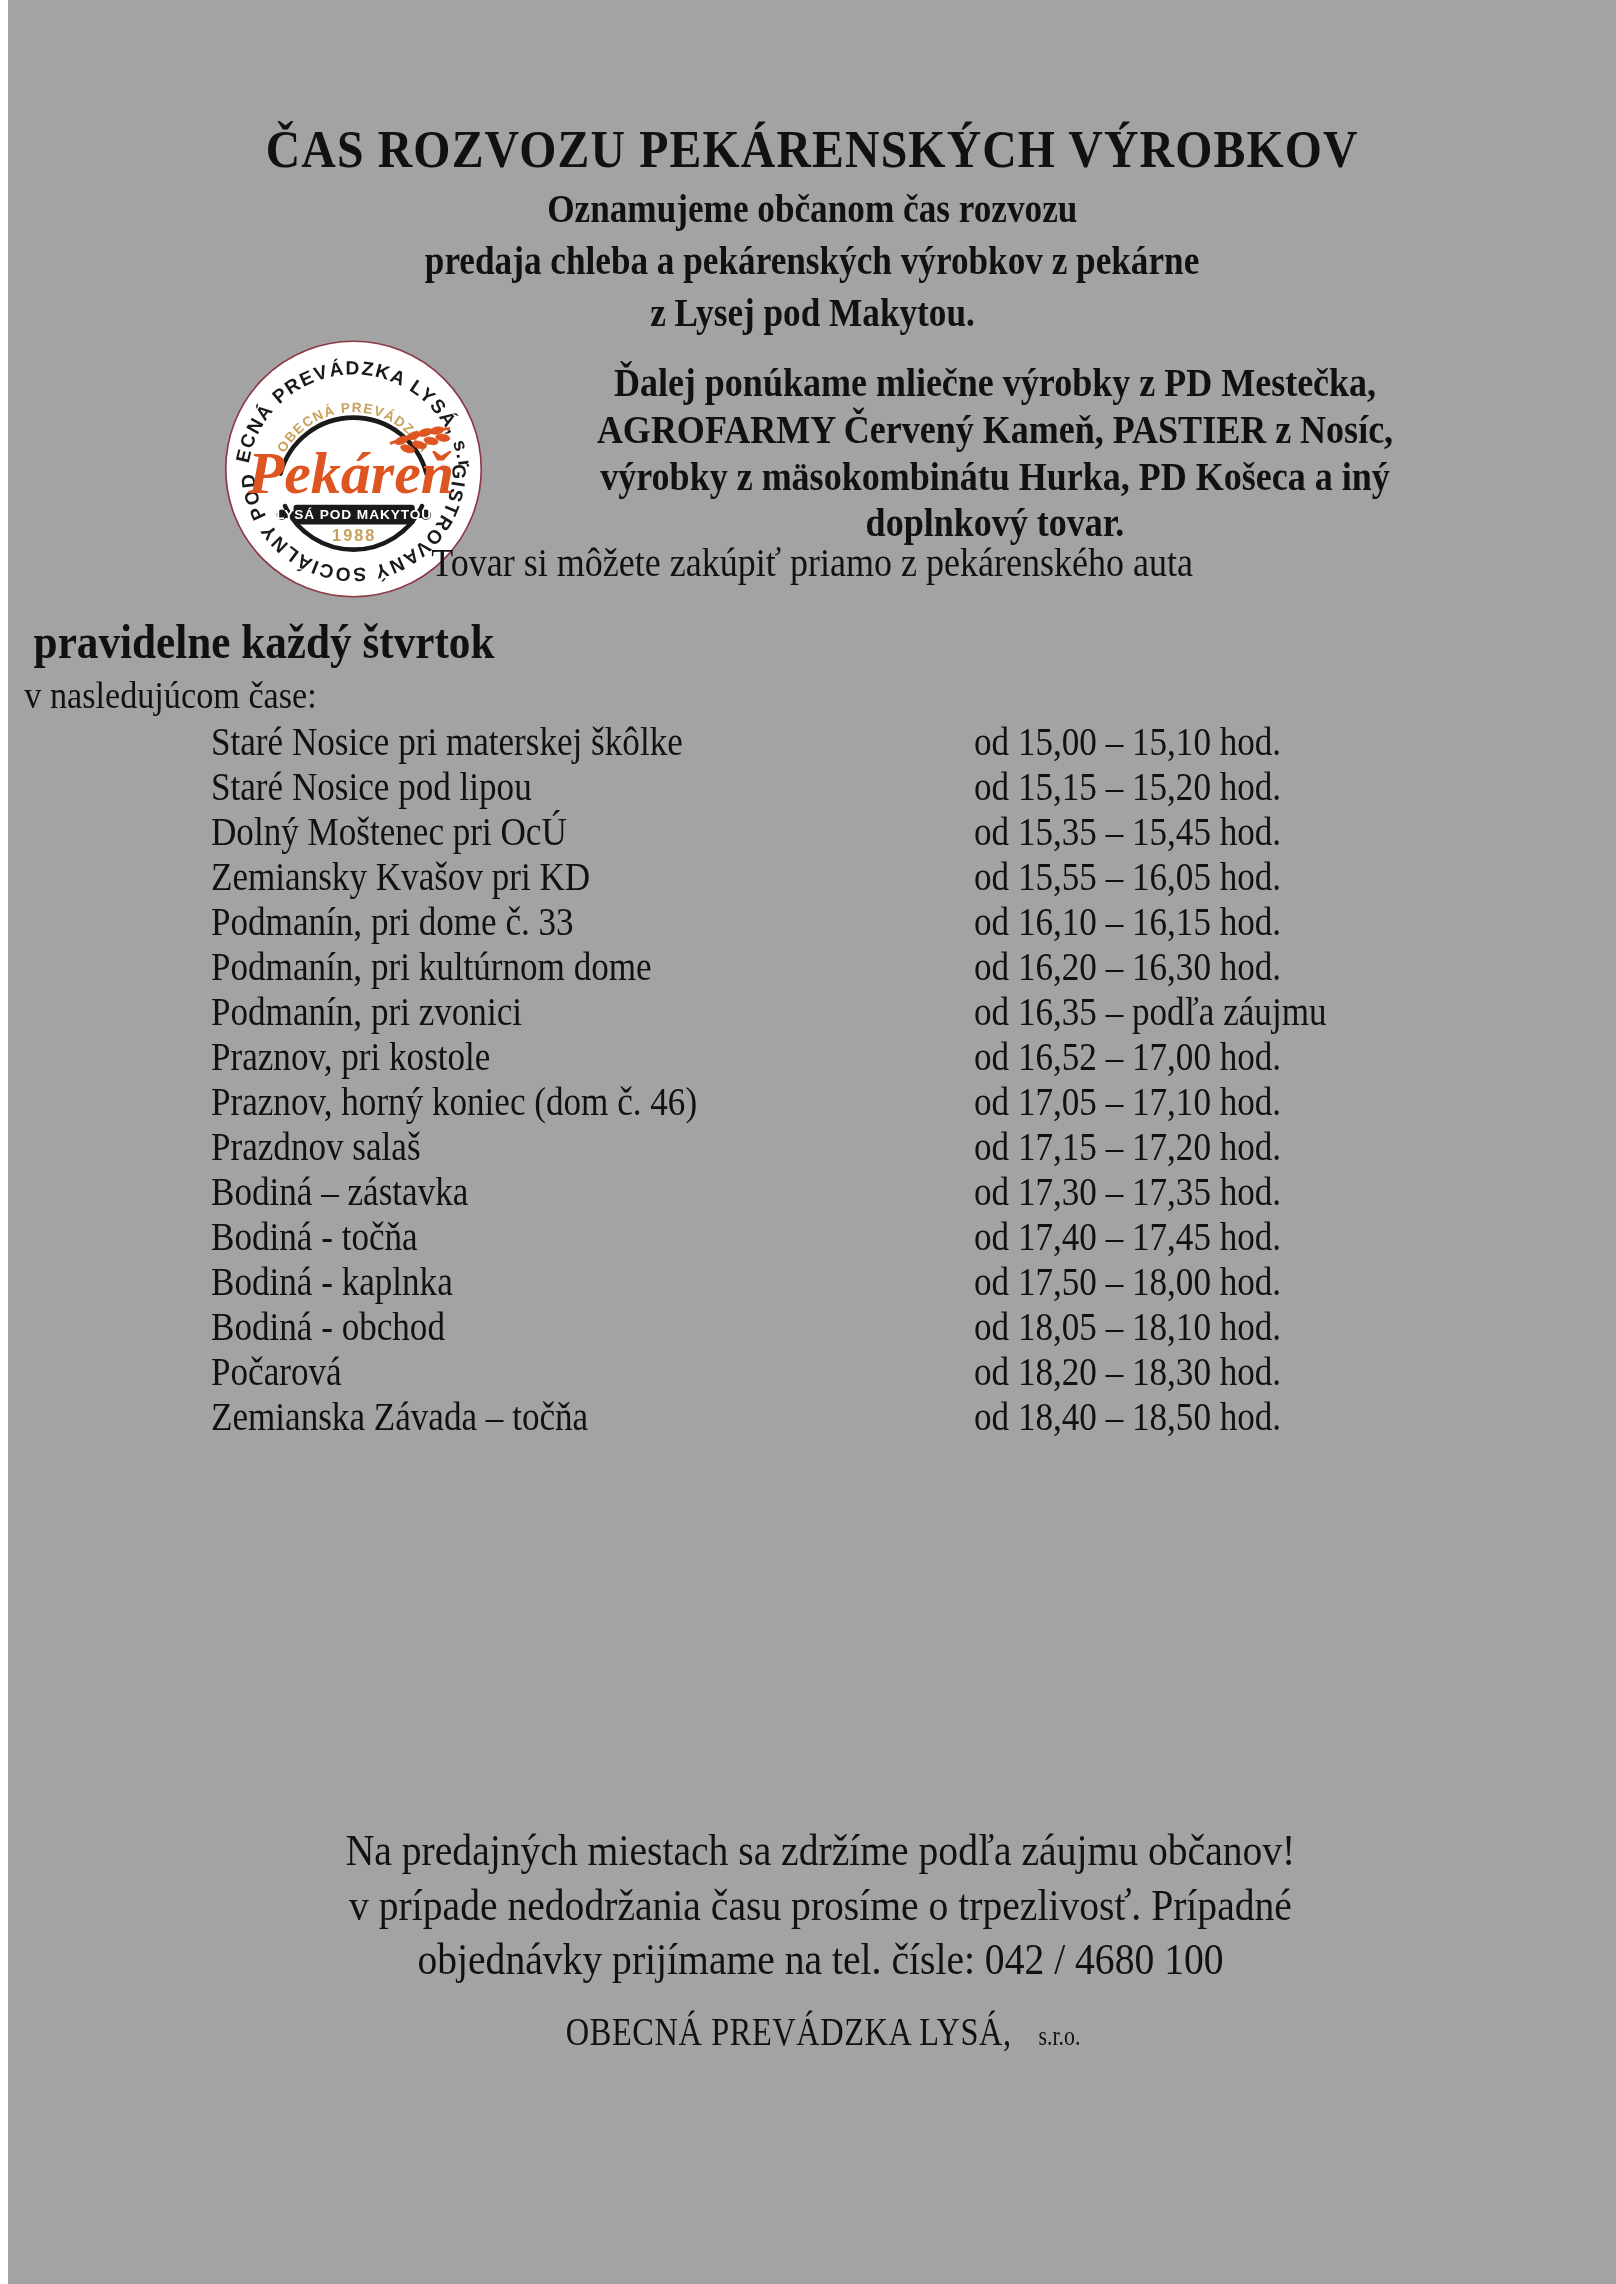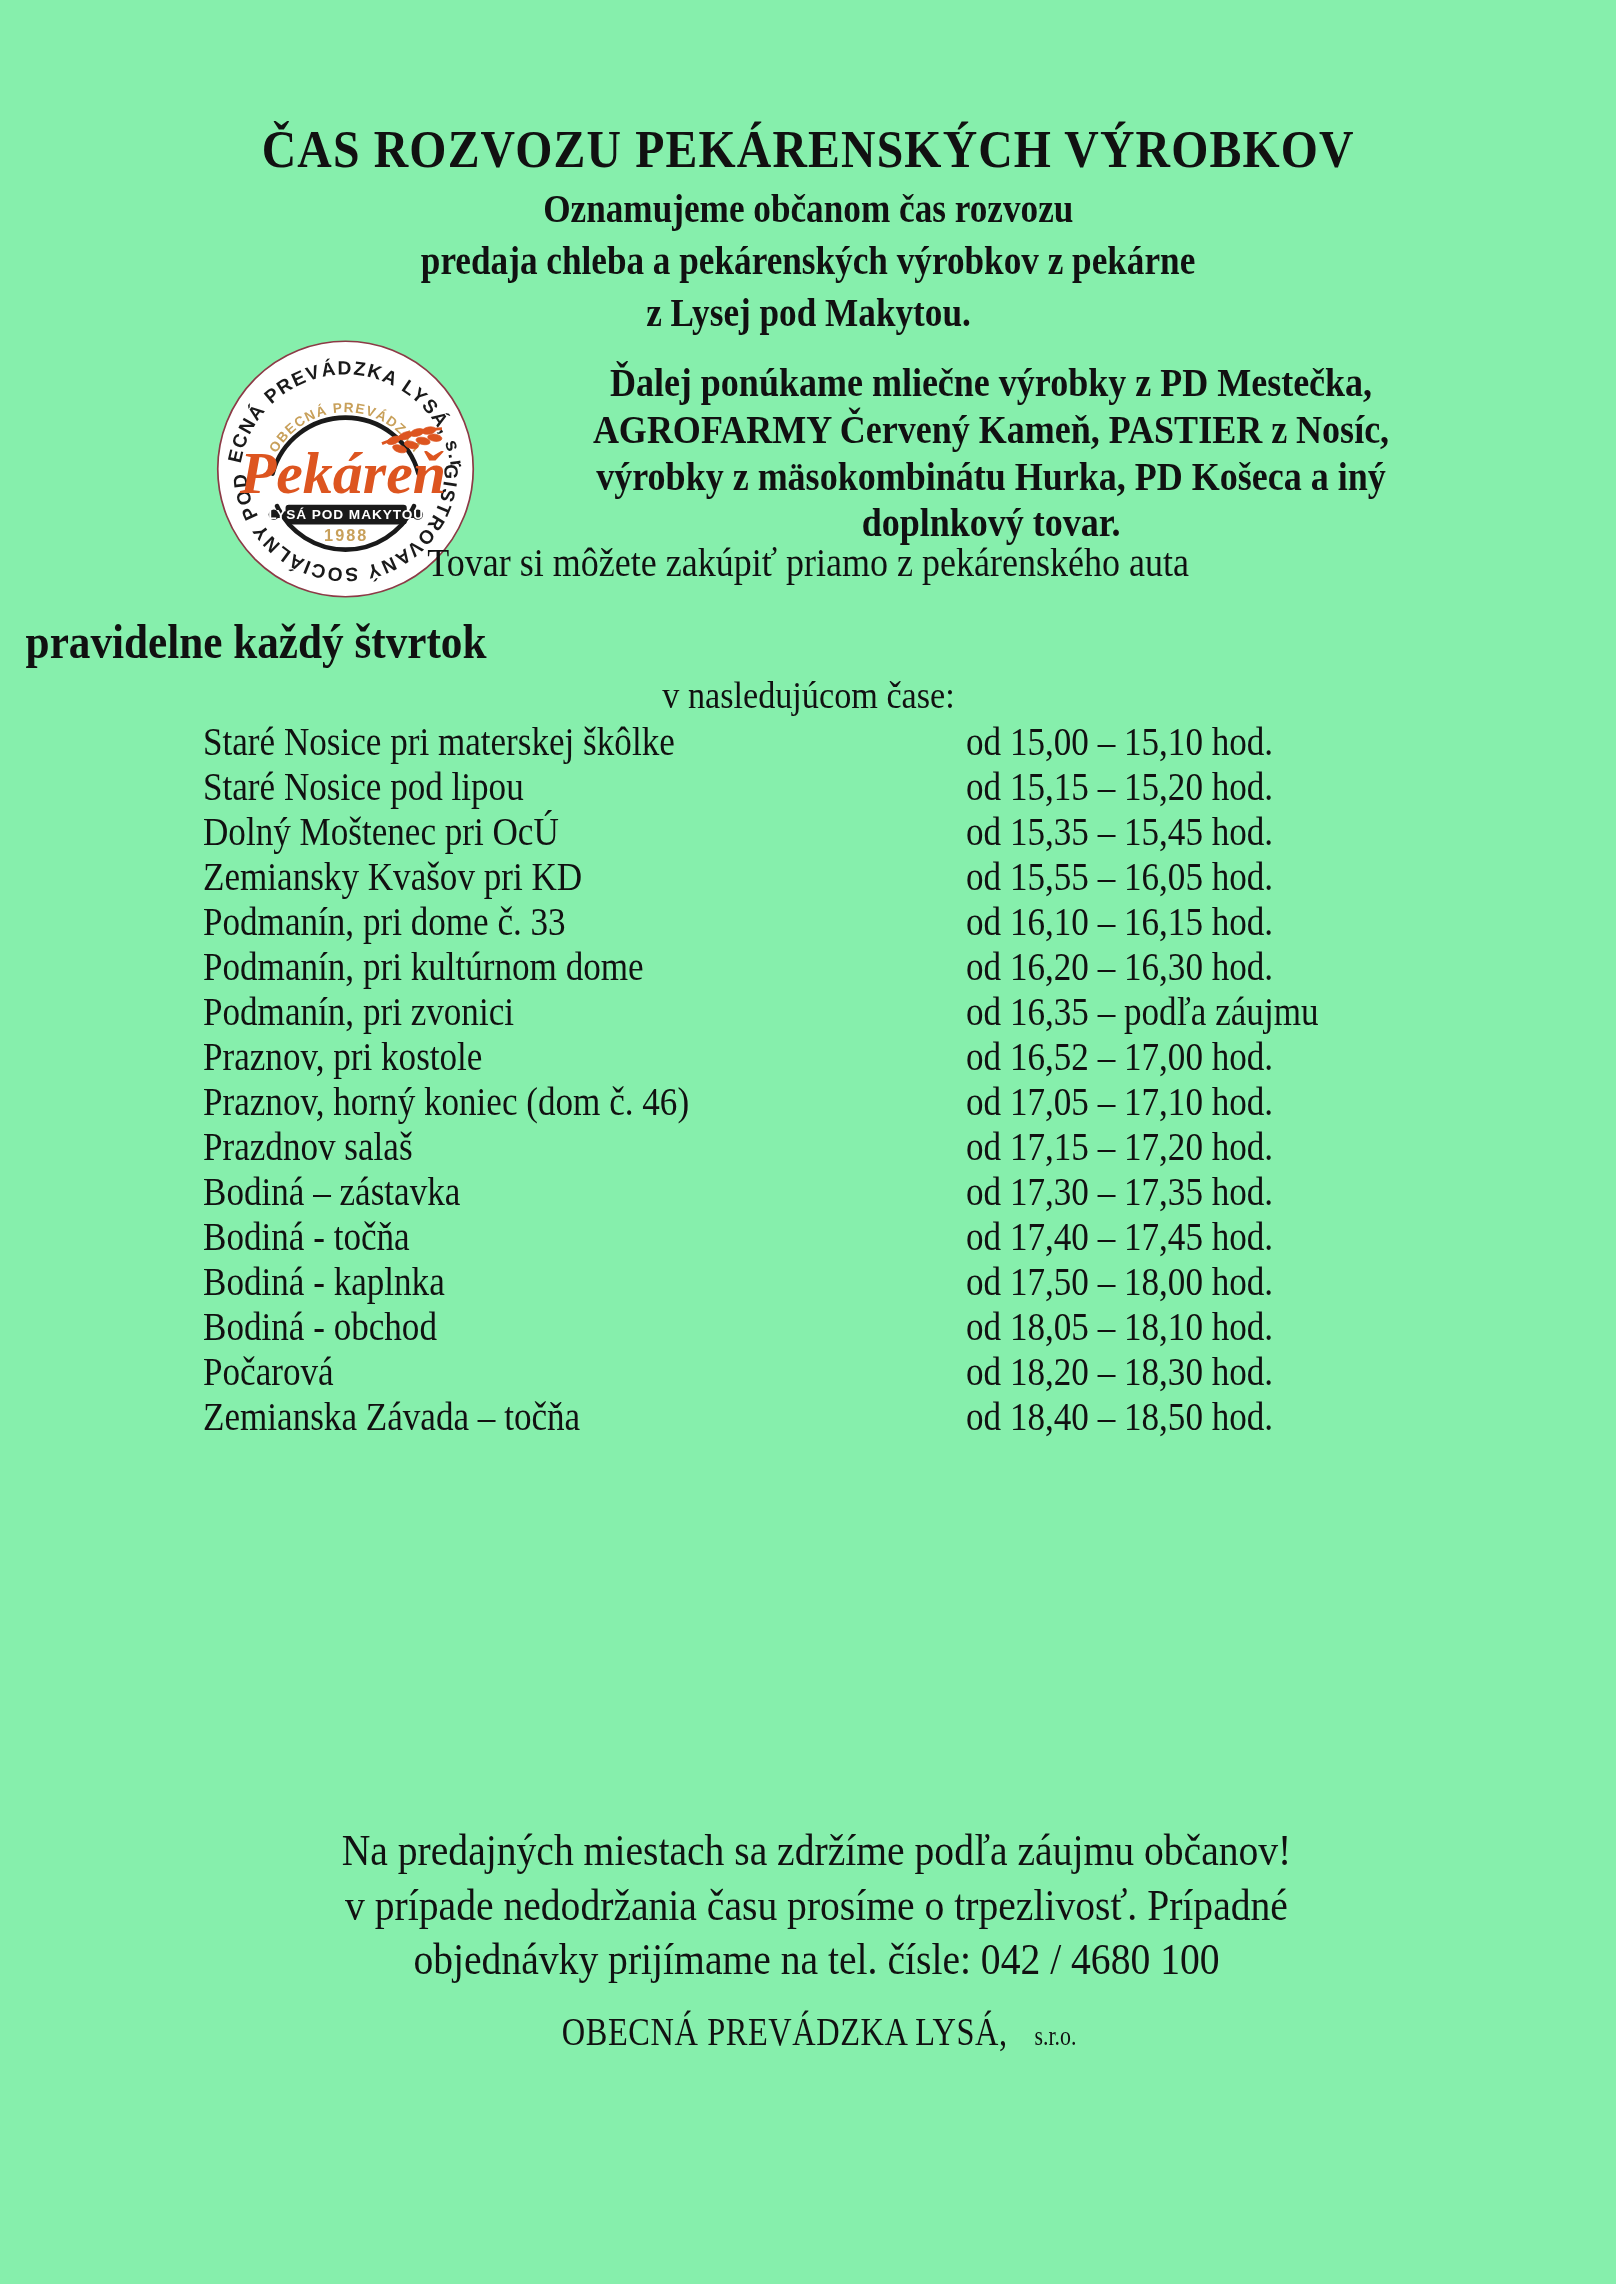--- a/index.html
+++ b/index.html
@@ -13,21 +13,22 @@
     position: relative;
     overflow: hidden;
     font-family: "Liberation Serif", "DejaVu Serif", serif;
     color: #111111;
     -webkit-font-smoothing: antialiased;
   }
 
   .page {
     position: absolute;
     inset: 0;
-    background: #86efac;
+    background: #a3a3a3;
+    margin-left: 8px;
   }
 
   
   .title-wrap {
     position: absolute;
     top: 123px;
     left: 0;
     right: 0;
     text-align: center;
   }
@@ -88,21 +89,20 @@
     text-align: left;
     font-size: 48px;
     font-weight: bold;
   }
   .pravidelne span { display: inline-block; white-space: nowrap; transform: scaleX(0.9); }
 
   .vnas {
     position: absolute;
     top: 673px;
     left: 0; right: 0;
-    text-align: center;
     font-size: 38px;
   }
   .vnas span { display: inline-block; white-space: nowrap; transform: scaleX(0.9); }
 
   
   .schedule {
     position: absolute;
     top: 720px;
     left: 203px;
     width: 1252px;

